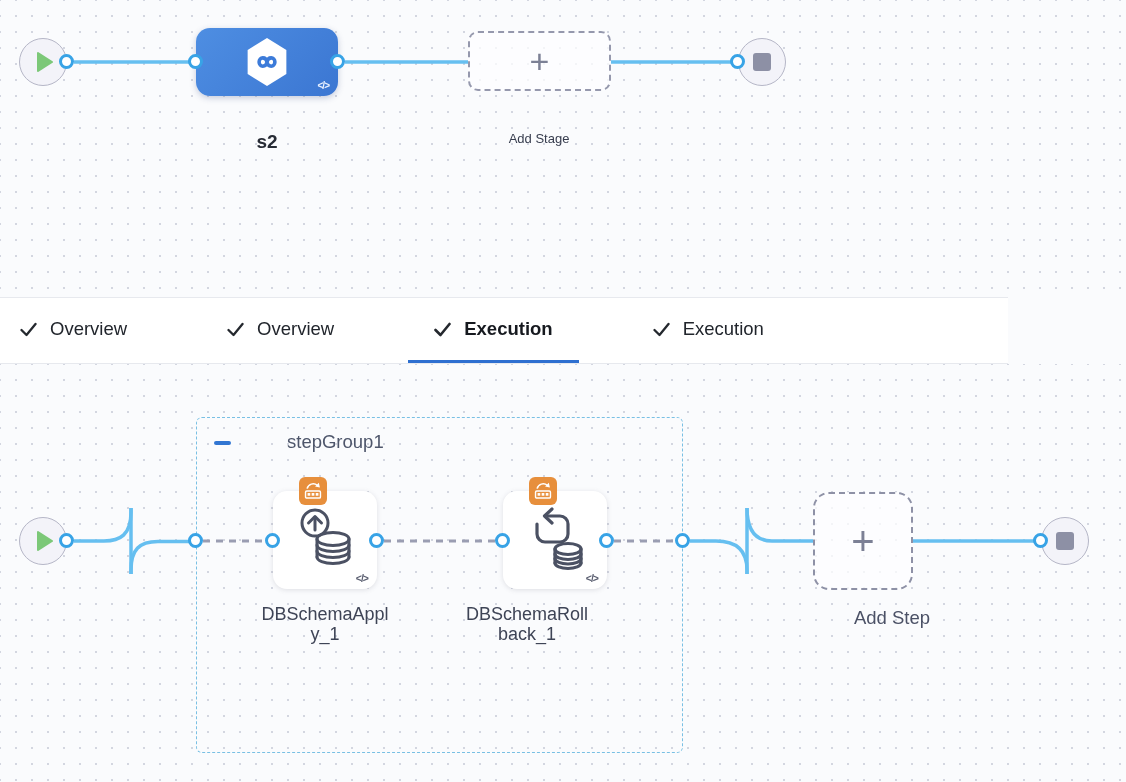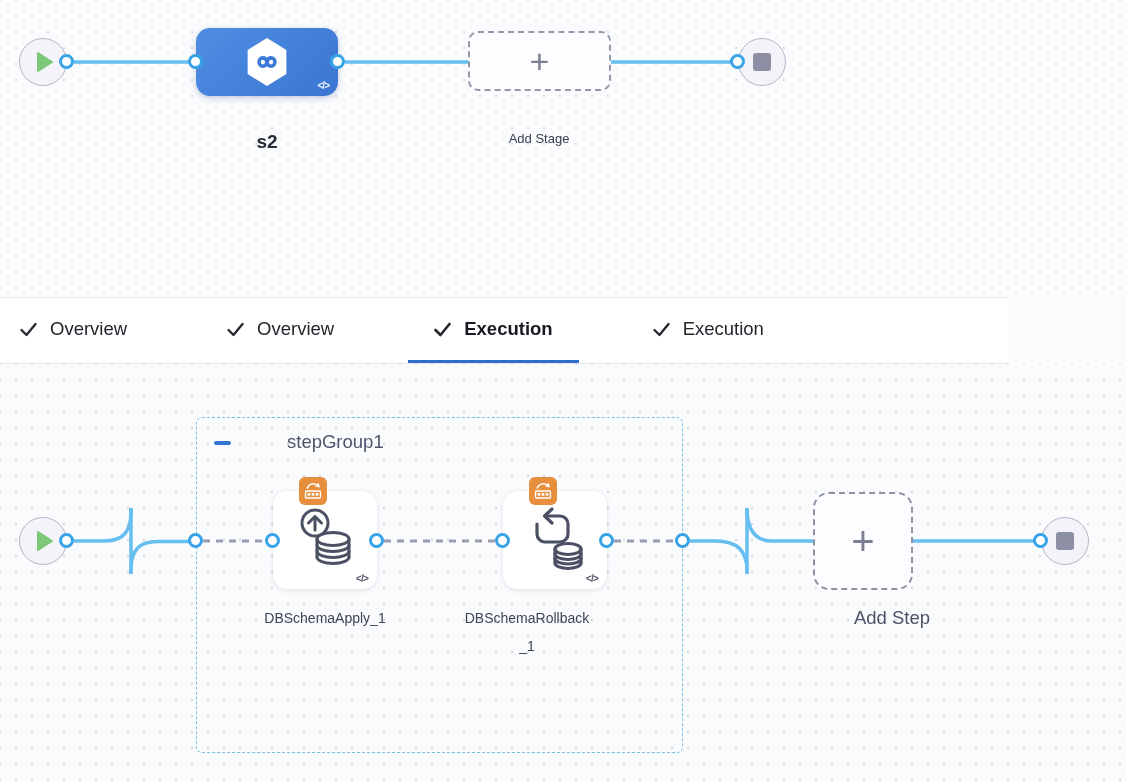--- a/index.html
+++ b/index.html
@@ -35,21 +35,21 @@
     display:flex; align-items:center; justify-content:center;
     color:#7c8095; cursor:pointer; }
   #add-stage-btn { left:468px; top:31px; width:143px; height:60px; border-radius:10px;
     font-size:34px; font-weight:300; }
   #add-step-btn { left:813px; top:128px; width:100px; height:98px; border-radius:16px;
     border-width:2.5px; border-color:#8e91a6; font-size:40px; font-weight:300; }
 
   .node-label { position:absolute; text-align:center; }
   #label-s2 { left:196px; top:131px; width:142px; font-size:19px; color:#272b35;font-weight:bold; }
   #label-add-stage { left:458px; top:131px; width:162px; font-size:13px; color:#373d4e; }
-  .step-label { top:240px; width:128px; font-size:14px; line-height:28px;
+  .step-label { top:240px; width:128px; font-size:18px; line-height:20px;
     color:#3e4456; word-break:break-all; }
   #label-step1 { left:261px; }
   #label-step2 { left:462px; width:130px; }
   #label-add-step { left:822px; top:243px; width:140px; font-size:18.5px; color:#4b5166; }
 
   
   #tabbar { position:absolute; left:0; top:297px; width:1008px; height:67px;
     background:#ffffff; border-top:1px solid #e7e9ee; border-bottom:1px solid #e7e9ee;
     display:flex; align-items:stretch; padding-left:20px; gap:48px; }
   .tab { display:flex; align-items:center; gap:13px; padding:0 26px;

